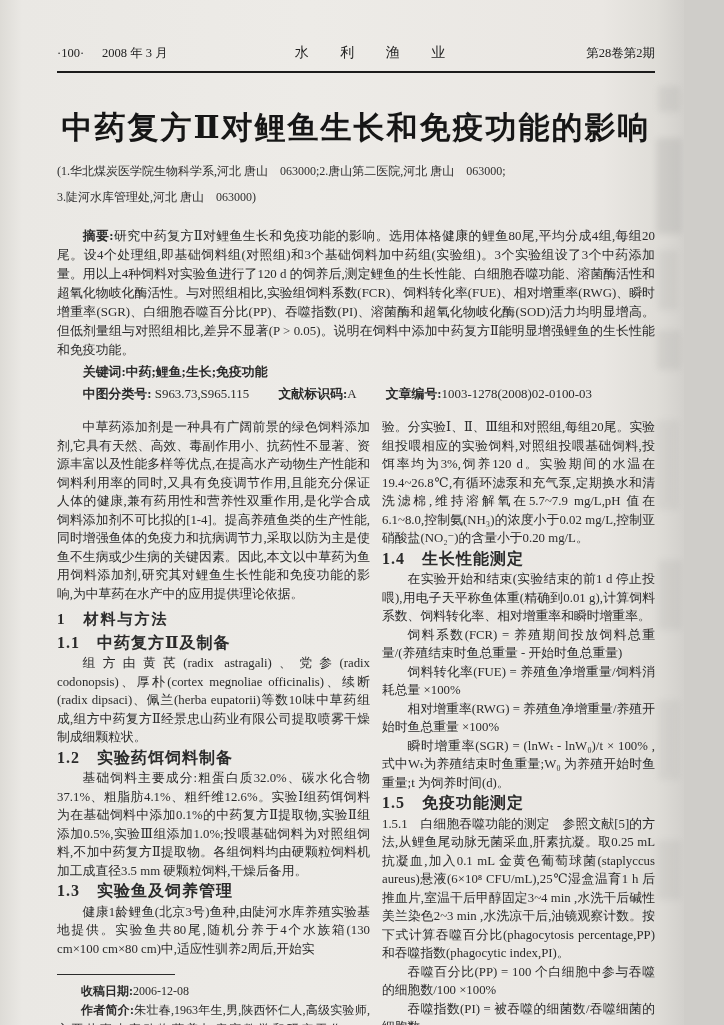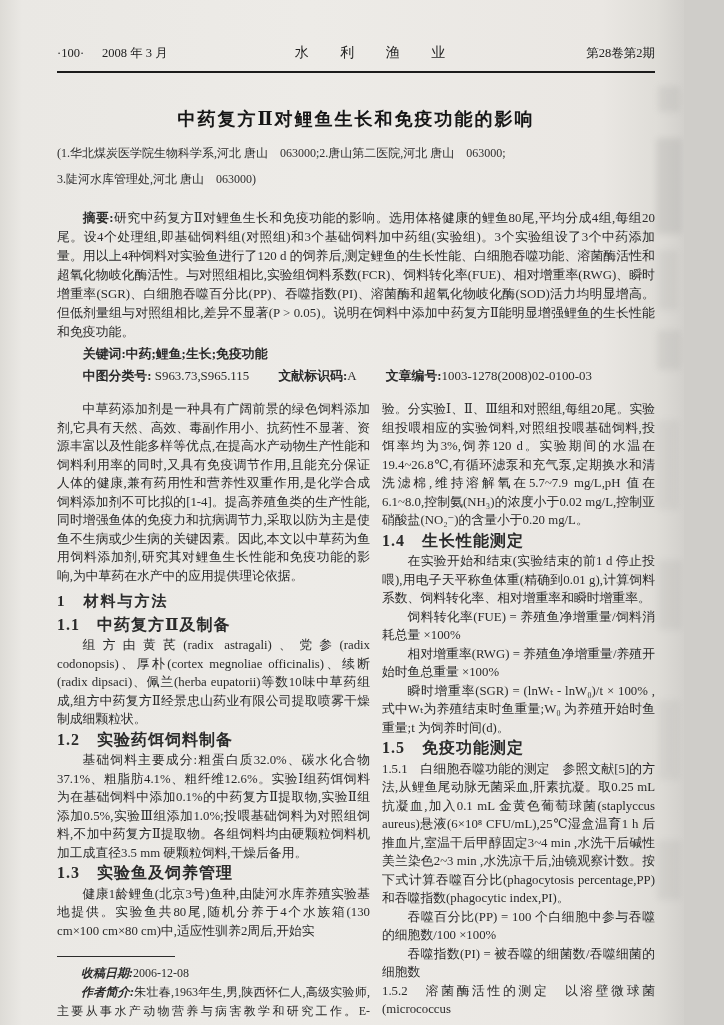--- a/index.html
+++ b/index.html
@@ -27,21 +27,21 @@
   .g8{right:3px;top:840px;width:24px;height:60px;opacity:.12;}
 
   .jheader{display:flex;align-items:baseline;font-size:12.5px;color:#222;}
   .jheader .pgno{margin-right:18px;}
   .jheader .jdate{margin-right:0;}
   .jheader .jname{flex:1;text-align:center;letter-spacing:14px;font-size:14px;}
   .jheader .jissue{text-align:right;}
   .hrule{height:2px;background:#1c1c1c;margin-top:9px;}
 
   h1.title{
-    margin:34px 0 0 0;text-align:center;font-size:18px;font-weight:bold;
+    margin:34px 0 0 0;text-align:center;font-size:31px;font-weight:bold;
     letter-spacing:2px;color:#161616;
   }
   .authors{margin-top:17px;text-align:center;font-size:14.5px;letter-spacing:1px;}
   .affil{margin-top:6px;font-size:12px;line-height:20px;color:#2e2e2e;}
   .affil.first{margin-top:12px;}
 
   .abstract{margin-top:20px;font-size:12.9px;line-height:19px;text-align:justify;text-indent:2em;}
   .b{font-weight:bold;}
   .keywords{font-size:12.9px;line-height:20px;text-indent:2em;font-weight:bold;margin-top:2px;}
   .classline{font-size:12.9px;line-height:20px;text-indent:2em;margin-top:2px;}
@@ -52,21 +52,21 @@
   .col{width:313px;font-size:12.8px;line-height:18.5px;text-align:justify;}
   .col.right{flex:1;}
   .col p{margin:0;}
   .col p.ind{text-indent:2em;}
   .col .h1x{font-size:15px;font-weight:bold;margin:7px 0 5px 0;letter-spacing:2px;}
   .col .h2x{font-size:16px;font-weight:bold;margin:2px 0;letter-spacing:1px;}
 
   .footnote{margin-top:16px;font-size:12px;line-height:19px;text-align:justify;}
   .fnrule{width:118px;height:1px;background:#2b2b2b;margin-bottom:7px;}
   .footnote p{margin:0;text-indent:2em;}
-  .footnote .lbl{font-weight:bold;font-style:italic;}
+  .footnote .lbl{font-weight:bold;}
 </style>
 </head>
 <body>
 
 <div class="page">
 
   <div class="ghost g1"></div>
   <div class="ghost g2"></div>
   <div class="ghost g3"></div>
   <div class="ghost g4"></div>
@@ -113,20 +113,21 @@
         <div class="fnrule"></div>
         <p><span class="lbl">收稿日期:</span><span>2006-12-08</span></p>
         <p><span class="lbl">作者简介:</span><span>朱壮春,1963年生,男,陕西怀仁人,高级实验师,主要从事水产动物营养与病害教学和研究工作。E-mail:zhzhchun@126.com</span></p>
       </div>
     </div>
 
     <div class="col right">
       <p>验。分实验Ⅰ、Ⅱ、Ⅲ组和对照组,每组20尾。实验组投喂相应的实验饲料,对照组投喂基础饲料,投饵率均为3%,饲养120 d。实验期间的水温在19.4~26.8℃,有循环滤泵和充气泵,定期换水和清洗滤棉,维持溶解氧在5.7~7.9 mg/L,pH 值在6.1~8.0,控制氨(NH₃)的浓度小于0.02 mg/L,控制亚硝酸盐(NO₂⁻)的含量小于0.20 mg/L。</p>
       <p class="h2x">1.4　生长性能测定</p>
       <p class="ind">在实验开始和结束(实验结束的前1 d 停止投喂),用电子天平称鱼体重(精确到0.01 g),计算饲料系数、饲料转化率、相对增重率和瞬时增重率。</p>
+      <p class="ind">饲料系数(FCR) = 养殖期间投放饲料总重量/(养殖结束时鱼总重量 - 开始时鱼总重量)</p>
       <p class="ind">饲料转化率(FUE) = 养殖鱼净增重量/饲料消耗总量 ×100%</p>
       <p class="ind">相对增重率(RWG) = 养殖鱼净增重量/养殖开始时鱼总重量 ×100%</p>
       <p class="ind">瞬时增重率(SGR) = (lnWₜ - lnW₀)/t × 100% ,式中Wₜ为养殖结束时鱼重量;W₀ 为养殖开始时鱼重量;t 为饲养时间(d)。</p>
       <p class="h2x">1.5　免疫功能测定</p>
       <p>1.5.1　白细胞吞噬功能的测定　参照文献[5]的方法,从鲤鱼尾动脉无菌采血,肝素抗凝。取0.25 mL 抗凝血,加入0.1 mL 金黄色葡萄球菌(staplyccus aureus)悬液(6×10⁸ CFU/mL),25℃湿盒温育1 h 后推血片,室温干后甲醇固定3~4 min ,水洗干后碱性美兰染色2~3 min ,水洗凉干后,油镜观察计数。按下式计算吞噬百分比(phagocytosis percentage,PP)和吞噬指数(phagocytic index,PI)。</p>
       <p class="ind">吞噬百分比(PP) = 100 个白细胞中参与吞噬的细胞数/100 ×100%</p>
       <p class="ind">吞噬指数(PI) = 被吞噬的细菌数/吞噬细菌的细胞数</p>
       <p>1.5.2　溶菌酶活性的测定　以溶壁微球菌(micrococcus</p>
     </div>
 

